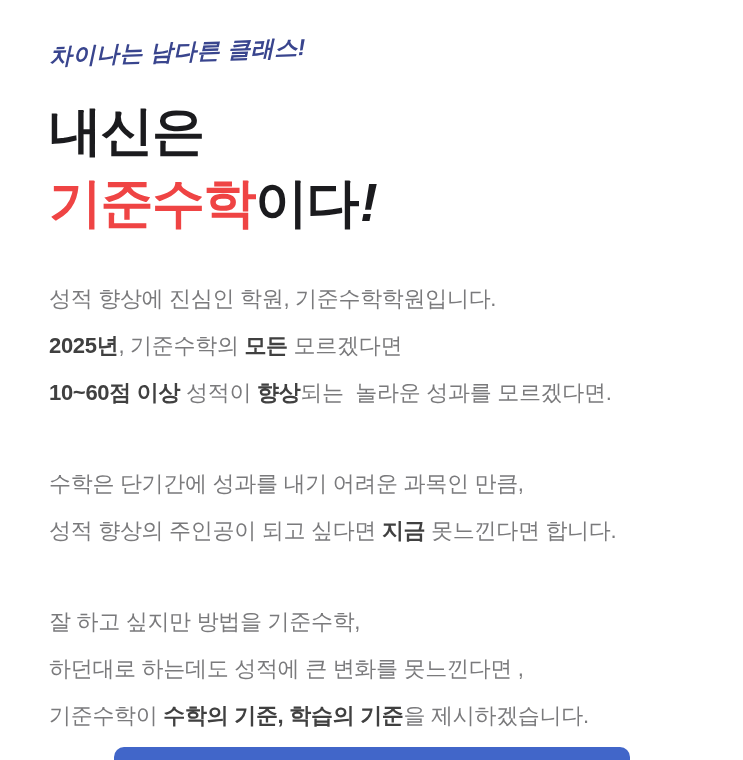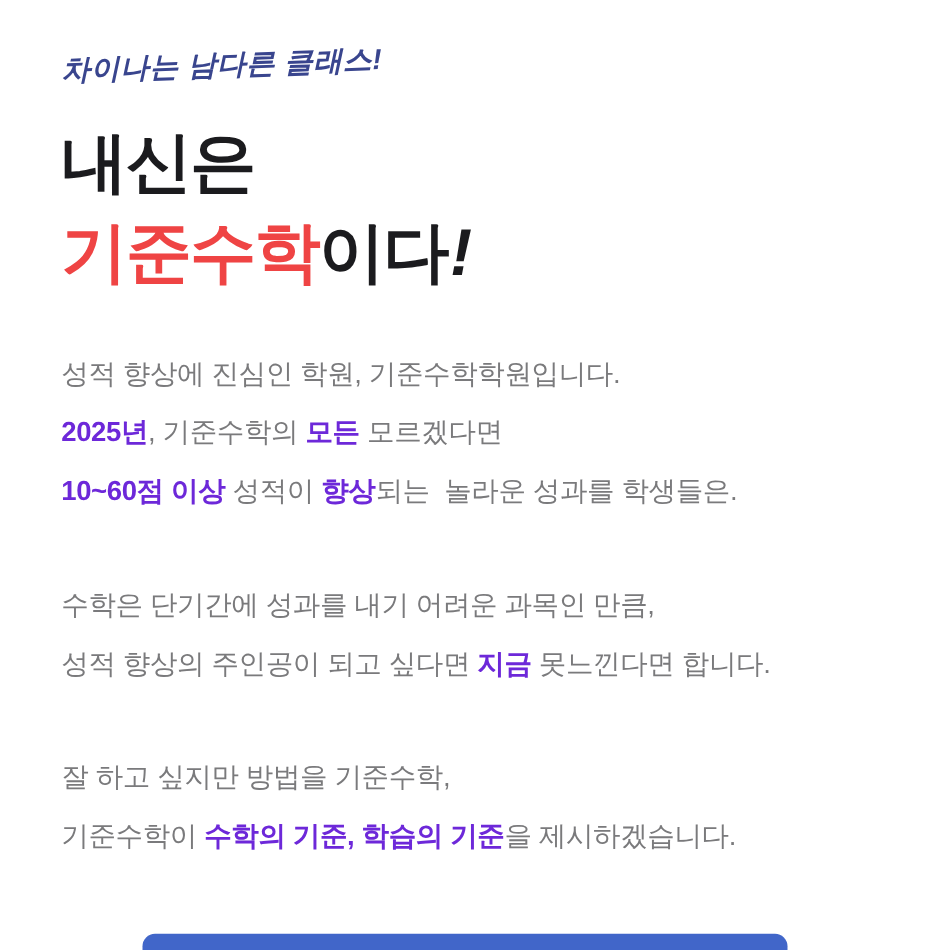--- a/index.html
+++ b/index.html
@@ -38,21 +38,21 @@
   .body-copy { margin-top: 27px; }
   .body-para {
     margin: 0 0 44px 0;
     font-size: 22px;
     line-height: 47px;
     color: #7a7a7c;
     letter-spacing: -0.3px;
   }
   .body-para:last-child { margin-bottom: 0; }
   .body-line { display: block; white-space: pre-wrap; }
-  .run.bold { font-weight: 700; color: #6d28d9; }
+  .run.bold { font-weight: 700; color: #404040; }
   .cta-bar {
     position: absolute;
     left: 114px;
     bottom: 0;
     width: 516px;
     height: 13px;
     background: #4166c9;
     border-radius: 10px 10px 0 0;
   }
 </style>
@@ -64,26 +64,27 @@
 
   <h1 class="title">
     <span>내신은</span><br>
     <span class="accent">기준수학</span><span>이다</span><span class="bang">!</span>
   </h1>
 
   <div class="body-copy">
       <p class="body-para">
         <span class="body-line"><span class="run">성적 향상에 진심인 학원, 기준수학학원입니다.</span></span>
         <span class="body-line"><span class="run bold">2025년</span><span class="run">, 기준수학의 </span><span class="run bold">모든</span><span class="run"> 모르겠다면</span></span>
-        <span class="body-line"><span class="run bold">10~60점 이상</span><span class="run"> 성적이 </span><span class="run bold">향상</span><span class="run">되는  놀라운 성과를 학생들은.</span></span>
+        <span class="body-line"><span class="run bold">10~60점 이상</span><span class="run"> 성적이 </span><span class="run bold">향상</span><span class="run">되는  놀라운 성과를 모르겠다면.</span></span>
       </p>
       <p class="body-para">
         <span class="body-line"><span class="run">수학은 단기간에 성과를 내기 어려운 과목인 만큼,</span></span>
         <span class="body-line"><span class="run">성적 향상의 주인공이 되고 싶다면 </span><span class="run bold">지금</span><span class="run"> 못느낀다면 합니다.</span></span>
       </p>
       <p class="body-para">
         <span class="body-line"><span class="run">잘 하고 싶지만 방법을 기준수학,</span></span>
+        <span class="body-line"><span class="run">하던대로 하는데도 성적에 큰 변화를 못느낀다면 ,</span></span>
         <span class="body-line"><span class="run">기준수학이 </span><span class="run bold">수학의 기준, 학습의 기준</span><span class="run">을 제시하겠습니다.</span></span>
       </p>
     </div>
 </div>
 
 <div class="cta-bar"></div>
 
 </body></html>

